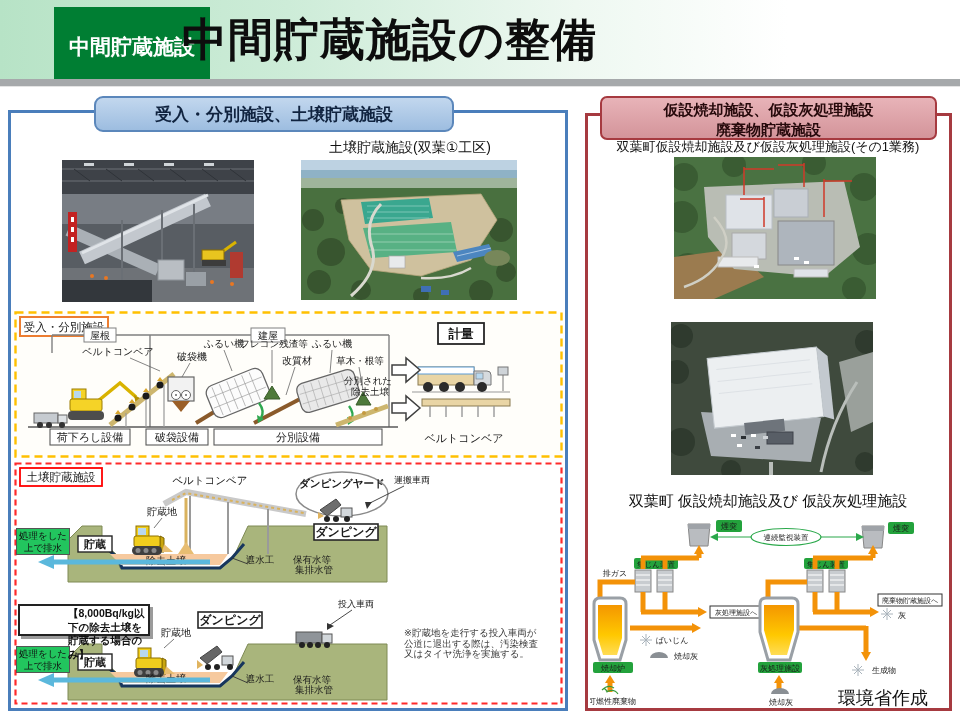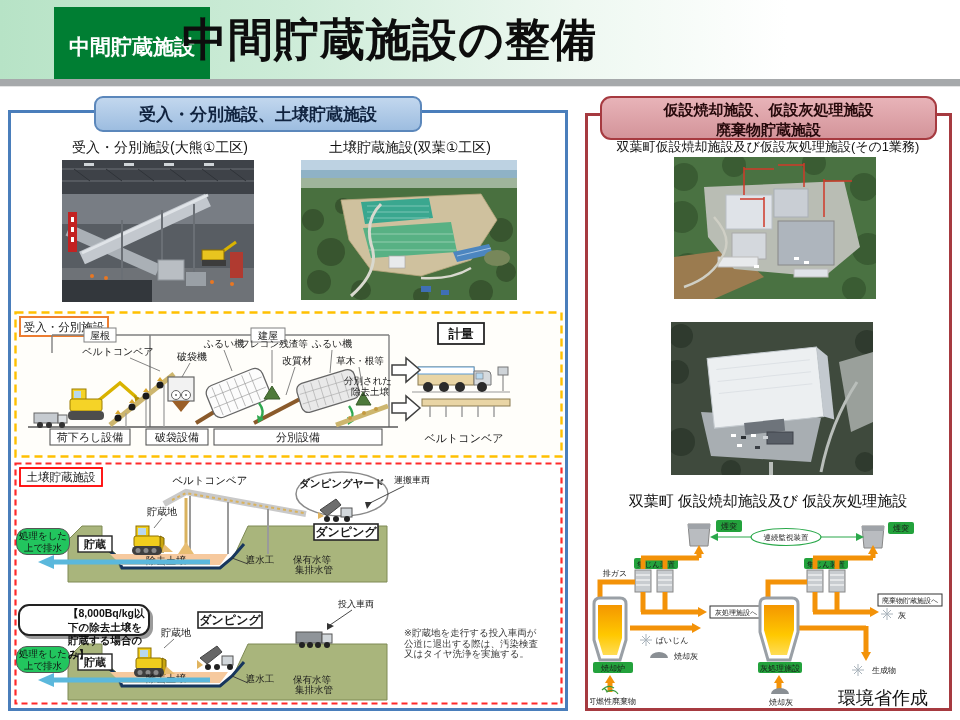--- a/index.html
+++ b/index.html
@@ -10,28 +10,28 @@
   .hdr{left:0;top:0;width:960px;height:79px;
        background:linear-gradient(90deg,#b7e3c6 0%,#cdecd8 30%,#eef8f1 60%,#ffffff 82%);}
   .badge{left:10px;top:7px;width:156px;height:80px;background:#007e33;color:#fff;
          font-weight:bold;font-size:21px;display:flex;align-items:center;justify-content:center;margin-left:44px;}
   .title{left:182px;top:10px;width:640px;height:60px;font-size:45px;font-weight:900;
          letter-spacing:1px;line-height:60px;color:#0d0d0d;}
   .graybar{left:0;top:79px;width:960px;height:8px;background:#a6a9ab;border-bottom:1px solid #e4e4e4;}
   
   .panelL{left:8px;top:110px;width:560px;height:601px;border:3px solid #4a7ebb;background:#fff;}
   .panelR{left:585px;top:113px;width:367px;height:598px;border:3px solid #a63a40;background:#fff;}
-  .tabL{left:94px;top:96px;width:328px;height:36px;border:2px solid #5b87bb;border-radius:9px;
+  .tabL{left:94px;top:96px;width:360px;height:36px;border:2px solid #5b87bb;border-radius:9px;
         background:linear-gradient(#c2d7ee,#9dbde0);font-size:17px;font-weight:bold;color:#10233f;
         display:flex;align-items:center;justify-content:center;}
   .tabR{left:600px;top:96px;width:337px;height:44px;border:2px solid #a63a40;border-radius:7px;
         background:linear-gradient(#e8b3b8,#d4949a);font-size:15px;font-weight:bold;color:#26090b;
         text-align:center;line-height:20px;padding-top:2px;}
   .cap{font-size:14px;text-align:center;color:#111;}
-  .pre{white-space:pre-line;border-radius:11px;}
+  .pre{white-space:pre-line;}
   .note{font-size:9.5px;line-height:1.12;color:#3a3a3a;}
   .smallbox{border:1px solid #555;background:#22c55e;font-size:9.5px;line-height:1.25;
             text-align:center;display:flex;align-items:center;justify-content:center;}
   .bqbox{border:2px solid #222;background:#fff;box-shadow:3px 3px 0 #9b9b9b;
          font-size:10.5px;font-weight:bold;line-height:1.3;text-align:left;padding:1px 3px;}
   .credit{font-size:18px;color:#111;}
   svg text{font-family:"Liberation Sans","DejaVu Sans",sans-serif;fill:#1a1a1a;}
 </style>
 </head>
 <body>
@@ -42,21 +42,20 @@
   <div class="abs badge">中間貯蔵施設</div>
   <div class="abs title">中間貯蔵施設の整備</div>
   <div class="abs graybar"></div>
 
   <div class="abs panelL"></div>
   <div class="abs panelR"></div>
   <div class="abs tabL">受入・分別施設、土壌貯蔵施設</div>
   <div class="abs tabR pre">仮設焼却施設、仮設灰処理施設
 廃棄物貯蔵施設</div>
 
-  <div class="abs cap" style="left:40px;top:139px;width:240px;">受入・分別施設(大熊①工区)</div>
   <div class="abs cap" style="left:295px;top:139px;width:230px;">土壌貯蔵施設(双葉①工区)</div>
 
   <svg class="abs" style="left:62px;top:160px" width="192" height="142" viewBox="0 0 192 142">
     <rect width="192" height="142" fill="#585d63"></rect>
     <rect width="192" height="34" fill="#3e4248"></rect>
     <path d="M0,9 H192 M0,21 H192" stroke="#55595f" stroke-width="2" fill="none"></path>
     <path d="M12,9 L28,21 M44,9 L60,21 M76,9 L92,21 M108,9 L124,21 M140,9 L156,21 M168,9 L184,21" stroke="#2f3338" stroke-width="1" fill="none"></path>
     <rect y="34" width="192" height="30" fill="#787d84"></rect>
     <g>
       <rect x="22" y="3" width="10" height="3" fill="#cfd4d8"></rect>

